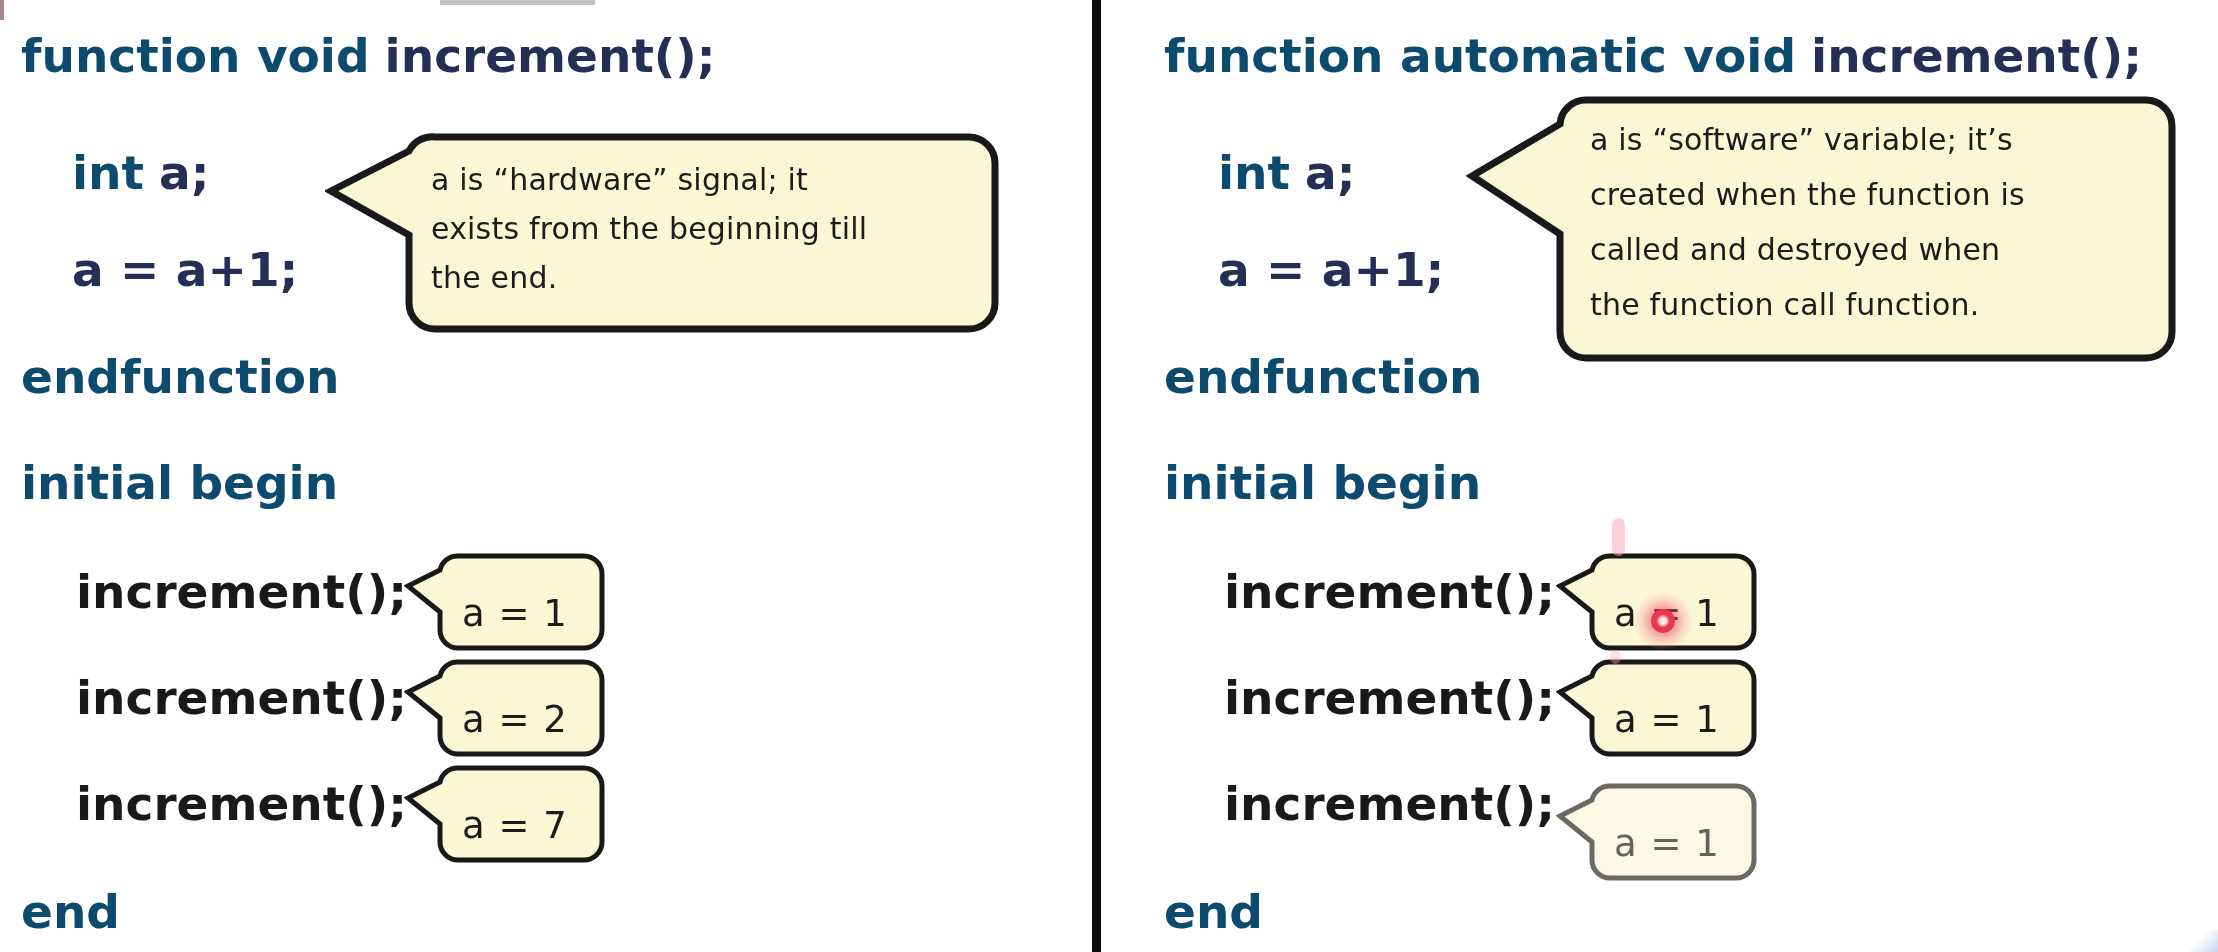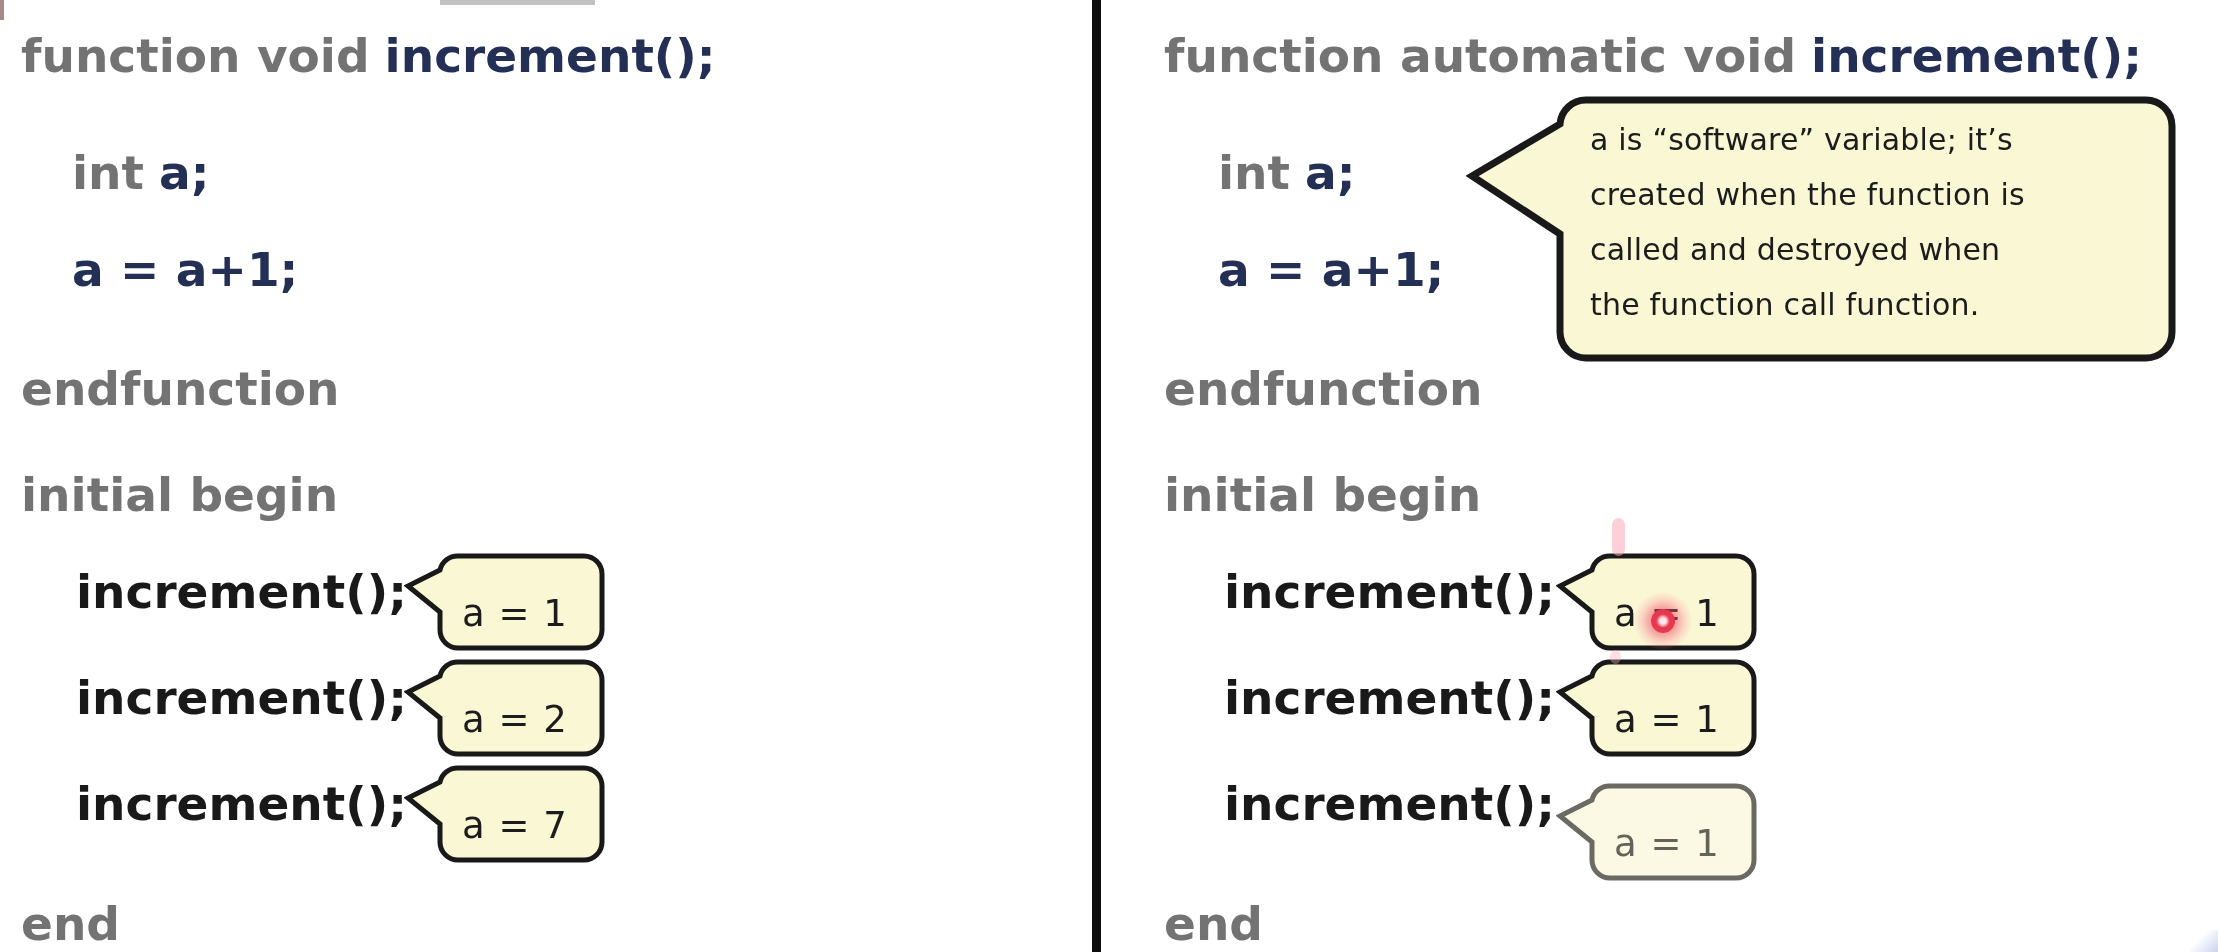--- a/index.html
+++ b/index.html
@@ -12,21 +12,21 @@
   }
   
   .code-line{
     position:absolute;
     font-size:47px;
     font-weight:bold;
     letter-spacing:0px;
     white-space:nowrap;
     line-height:1.1;
   }
-  .kw{color:#737373;margin-top:12px;}
+  .kw{color:#0c4a6e;}
   .ident{color:#232f55;}
   .call{color:#191919;}
   .gap{display:inline-block;width:15px;}
   
   #divider{
     position:absolute;left:1092px;top:0;width:9px;height:952px;
     background:#0d0d0d;
   }
   
   .bubble{position:absolute;}
@@ -99,20 +99,30 @@
   <div class="code-line kw" style="left:21px;top:351px;">endfunction</div>
 
   <div class="code-line kw" style="left:21px;top:457px;">initial begin</div>
 
   <div class="code-line call" style="left:76px;top:566px;">increment();</div>
   <div class="code-line call" style="left:76px;top:672px;">increment();</div>
   <div class="code-line call" style="left:76px;top:778px;">increment();</div>
 
   <div class="code-line kw" style="left:21px;top:886px;">end</div>
 
+  <div class="bubble" style="left:325px;top:133px;width:680px;height:200px;">
+    <svg width="680" height="200" viewBox="0 0 680 200">
+      <path class="bubble-shape" stroke-width="7" d="M110 4 H644 A26 26 0 0 1 670 30 V170 A26 26 0 0 1 644 196 H110 A26 26 0 0 1 84 170 V102 L6 58 L84 18 A26 26 0 0 1 110 4 Z"></path>
+    </svg>
+    <div class="bubble-text" style="left:106px;top:22px;">
+      <div class="note-line" style="line-height:49px;">a is “hardware” signal; it</div>
+      <div class="note-line" style="line-height:49px;">exists from the beginning till</div>
+      <div class="note-line" style="line-height:49px;">the end.</div>
+    </div>
+  </div>
 
   <div class="bubble" style="left:404px;top:552px;width:210px;height:104px;">
     <svg width="210" height="104" viewBox="0 0 210 104">
       <path class="bubble-shape" stroke-width="5" d="M54 4 H180 A18 18 0 0 1 198 22 V78 A18 18 0 0 1 180 96 H54 A18 18 0 0 1 36 78 V60 L4 34 L36 18 A18 18 0 0 1 54 4 Z"></path>
     </svg>
     <div class="result-text" style="left:58px;top:28px;">a = 1</div>
   </div>
 
   <div class="bubble" style="left:404px;top:658px;width:210px;height:104px;">
     <svg width="210" height="104" viewBox="0 0 210 104">

